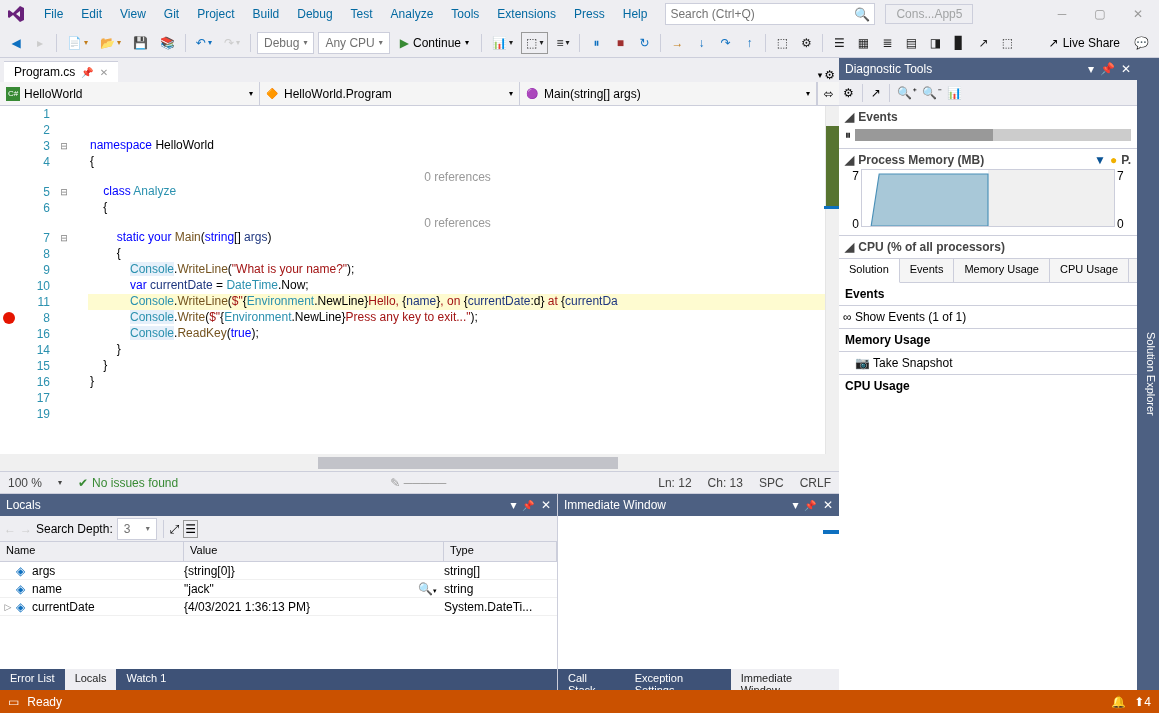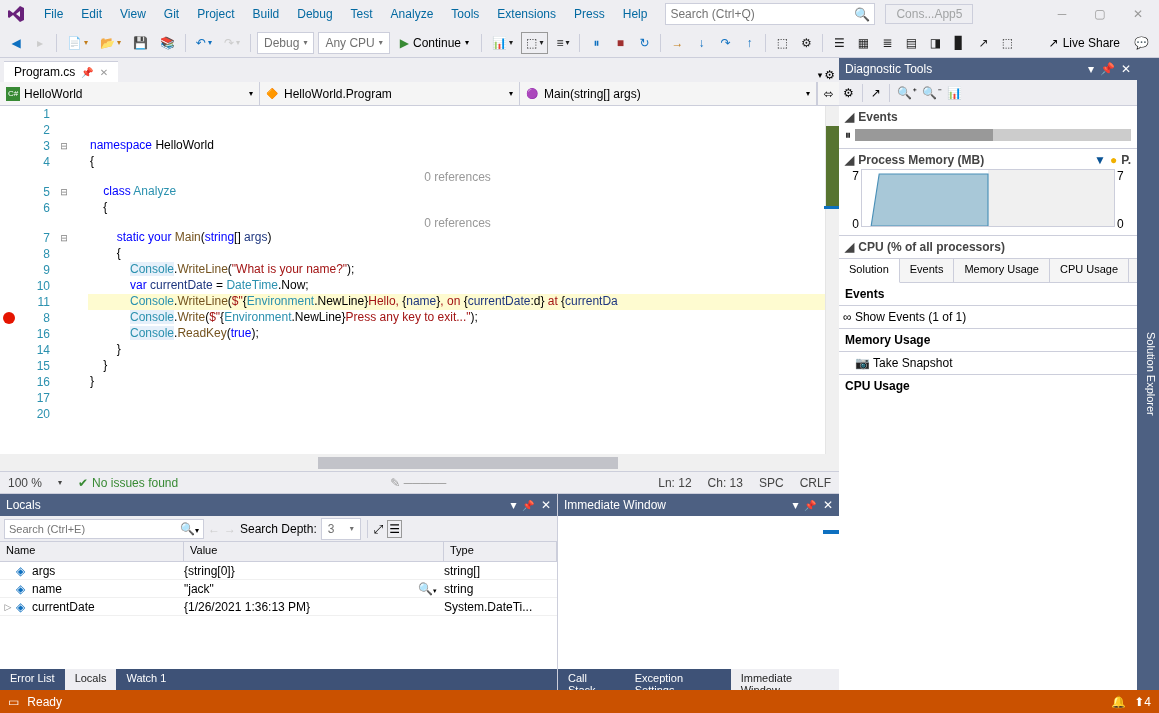--- a/index.html
+++ b/index.html
@@ -322,21 +322,21 @@
             <span class="line-num">16</span>
             <span class="fold" style="border-left:1px dotted #ccc"></span>
             <span class="change-bar green"></span>
           </div>
         <div class="line-row">
             <span class="line-num">17</span>
             <span class="fold" style="border-left:1px dotted #ccc"></span>
             <span class="change-bar green"></span>
           </div>
         <div class="line-row">
-            <span class="line-num">20</span>
+            <span class="line-num">19</span>
             <span class="fold"></span>
             <span class="change-bar"></span>
           </div>
       </div>
       <div class="code-area">
         <div class="code-line"> </div>
         <div class="code-line"> </div>
         <div class="code-line"><span class="kw">namespace</span> HelloWorld</div>
         <div class="code-line">{</div>
         <div class="codelens">    <span>0 references</span></div>
@@ -382,24 +382,20 @@
 
     <div class="bottom-panels">
       <div class="panel" style="flex:0 0 558px;border-right:1px solid #cccedb">
         <div class="panel-header">
           <span class="title">Locals</span>
           <span style="margin-right:6px">▾</span>
           <span class="pin">📌</span>
           <span style="margin-left:6px">✕</span>
         </div>
         <div class="panel-toolbar">
-          <div class="panel-search">
-            <input placeholder="Search (Ctrl+E)" style="">
-            <span>🔍<span style="font-size:8px">▾</span></span>
-          </div>
           <span style="color:#ccc">←</span>
           <span style="color:#ccc">→</span>
           <span>Search Depth:</span>
           <div class="tb-drop" style="width:40px">
               <span>3</span>
               <span style="font-size:8px;margin-left:auto">▾</span>
             </div>
           <div class="tb-sep"></div>
           <span>⤢</span>
           <span style="border:1px solid #999;padding:1px">☰</span>
@@ -422,21 +418,21 @@
               <span class="icon" style="color:#0e70c0">◈</span>
             <span style="width:152px">name</span>
             <span style="width:234px">"jack"</span>
             <span style="width:26px">🔍<span style="font-size:7px">▾</span></span>
             <span>string</span>
           </div>
           <div class="grid-row">
             <span class="expand">▷</span>
               <span class="icon" style="color:#0e70c0">◈</span>
             <span style="width:152px">currentDate</span>
-            <span style="width:260px">{1/26/2021 1:36:13 PM}</span>
+            <span style="width:260px">{4/03/2021 1:36:13 PM}</span>
             <span>System.DateTi...</span>
           </div>
         </div>
         <div class="locals-tabs">
           <div class="locals-tab">Error List</div>
           <div class="locals-tab active">Locals</div>
           <div class="locals-tab">Watch 1</div>
         </div>
       </div>
       <div class="panel" style="flex:1">

